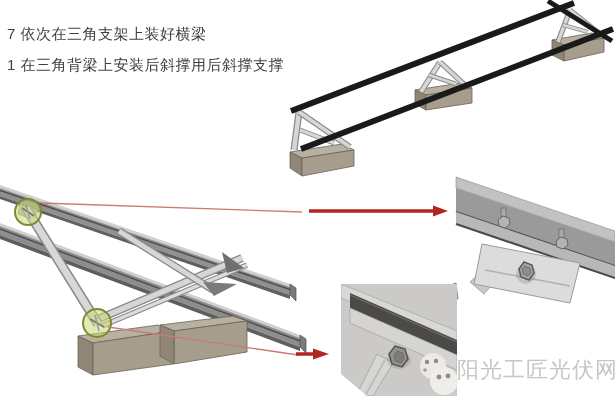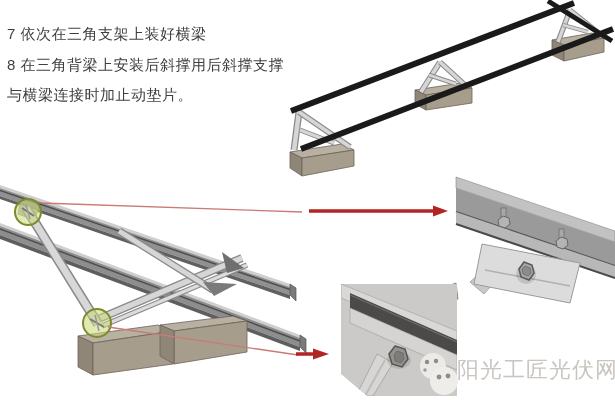--- a/index.html
+++ b/index.html
@@ -20,22 +20,21 @@
     letter-spacing:1px;white-space:nowrap;
   }
 </style>
 </head>
 <body>
 
 <div class="canvas">
 
   <div class="instructions">
     <div class="line">7 依次在三角支架上装好横梁</div>
-    <div class="line">8 在三角背梁上安装后斜撑用后斜撑支撑</div>
-    <div class="line">与横梁连接时加止动垫片。</div>
+    <div class="line">1 在三角背梁上安装后斜撑用后斜撑支撑</div>
   </div>
 
   <svg class="fig" style="left:286px;top:0;" width="329" height="186" viewBox="0 0 329 186">
 
     <g>
       <polygon points="4,152 56,144 68,150 16,158" fill="var(--concrete-top,#b8b0a1)" stroke="#6b6357" stroke-width="0.8"></polygon>
       <polygon points="4,152 16,158 16,176 4,168" fill="var(--concrete-side,#8f8678)" stroke="#6b6357" stroke-width="0.8"></polygon>
       <polygon points="16,158 68,150 68,166 16,176" fill="var(--concrete-front,#a69d8d)" stroke="#6b6357" stroke-width="0.8"></polygon>
       <line x1="13" y1="112" x2="8" y2="150" stroke="#8a8a8a" stroke-width="7"></line>
       <line x1="13" y1="112" x2="8" y2="150" stroke="#d6d6d6" stroke-width="4.5"></line>

